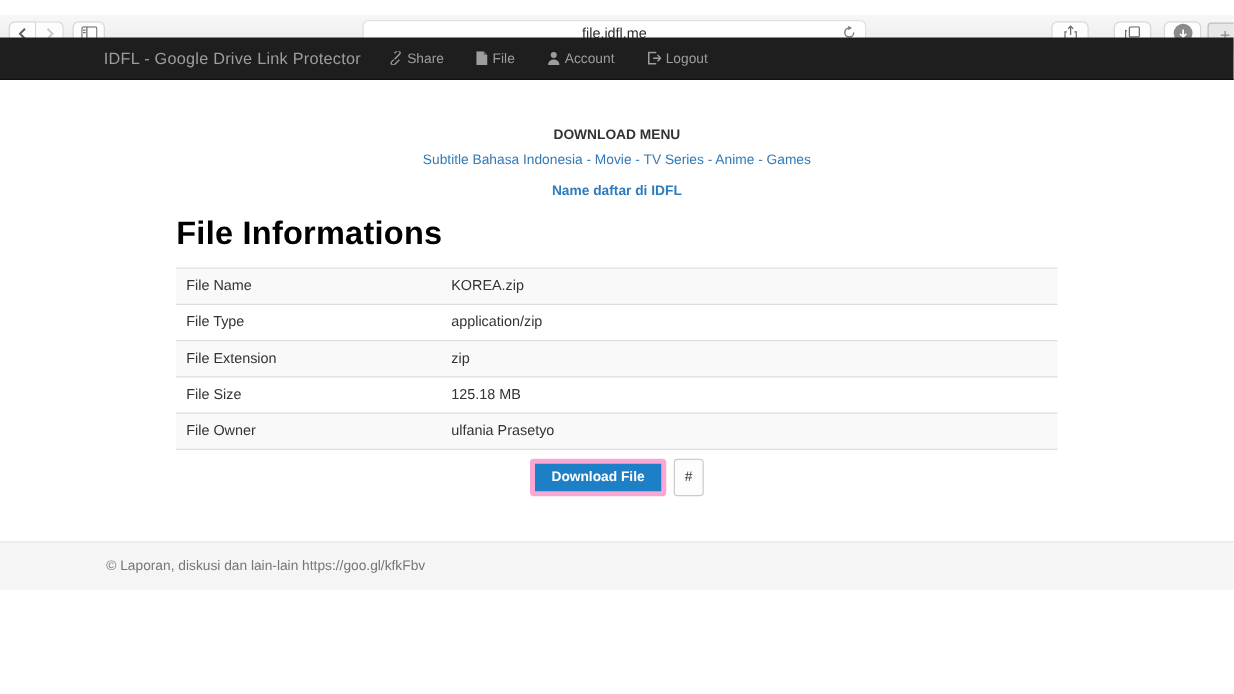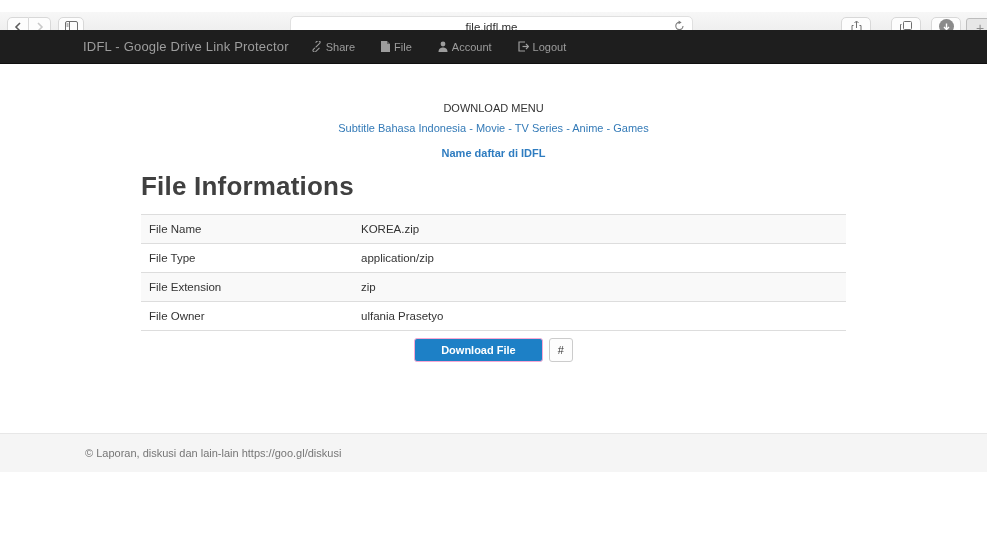--- a/index.html
+++ b/index.html
@@ -64,47 +64,47 @@
   .navbar-nav { display: flex; align-items: center; margin-left: 22px; }
   .nav-item {
     display: flex; align-items: center; gap: 4px;
     color: #9d9d9d; font-size: 11px; margin-right: 26px; cursor: pointer;
   }
   .nav-item svg { display: block; }
 
   
   .content { position: absolute; top: 64px; left: 0; width: 987px; }
   .download-menu { text-align: center; margin-top: 38px; font-size: 11px; }
-  .dm-title { font-weight: normal; color: #333; }
+  .dm-title { font-weight: bold; color: #333; }
   .dm-links { margin-top: 8px; color: #337ab7; }
   .dm-links a { color: #337ab7; text-decoration: none; cursor: pointer; }
   .dm-sep { white-space: pre; color: #337ab7; }
   .dm-register { margin-top: 13px; }
   .dm-register a { color: #2e7cc0; font-weight: bold; text-decoration: none; font-size: 11px; cursor: pointer; }
 
   .main-container { margin: 12px 141px 0 141px; width: 705px; }
-  .page-title { font-size: 26px; font-weight: bold; color: #404040; letter-spacing: 0.2px; }
+  .page-title { font-size: 26px; font-weight: bold; color: #000000; letter-spacing: 0.2px; }
 
   table.file-table {
     width: 705px; border-collapse: collapse; margin-top: 12px; font-size: 11.5px;
   }
   table.file-table td {
     border-top: 1px solid #ddd; border-bottom: 1px solid #ddd;
     padding: 8px 8px; color: #333;
   }
   table.file-table tr:nth-child(odd) { background: #f9f9f9; }
   td.cell-label { width: 212px; }
 
   .btn-row {
     margin-top: 7px; display: flex; justify-content: center; gap: 6px;
     width: 987px; margin-left: -141px;
   }
   .btn-primary {
     background: #1d80c6; color: #fff; font-weight: bold; font-size: 11px;
-    border: 1px solid #f9a8d4; border-radius: 3px; padding: 5px 26px; cursor: pointer;
+    border: 4px solid #f9a8d4; border-radius: 3px; padding: 5px 13px; cursor: pointer;
     font-family: "Liberation Sans", sans-serif;
   }
   .btn-hash {
     background: #fdfdfd; color: #333; font-size: 11px;
     border: 1px solid #ccc; border-radius: 3px; padding: 5px 8px; cursor: pointer;
     font-family: "Liberation Sans", sans-serif;
   }
 
   
   .footer {
@@ -249,28 +249,32 @@
         </tr>
         <tr>
           <td class="cell-label">File Type</td>
           <td>application/zip</td>
         </tr>
         <tr>
           <td class="cell-label">File Extension</td>
           <td>zip</td>
         </tr>
         <tr>
+          <td class="cell-label">File Size</td>
+          <td>125.18 MB</td>
+        </tr>
+        <tr>
           <td class="cell-label">File Owner</td>
           <td>ulfania Prasetyo</td>
         </tr>
       </tbody>
     </table>
 
     <div class="btn-row">
       <button class="btn-primary">Download File</button>
       <button class="btn-hash">#</button>
     </div>
   </div>
 </div>
 
 <div class="footer">
-  <span class="footer-text">© Laporan, diskusi dan lain-lain https://goo.gl/diskusi</span>
+  <span class="footer-text">© Laporan, diskusi dan lain-lain https://goo.gl/kfkFbv</span>
 </div>
 
 </body></html>

